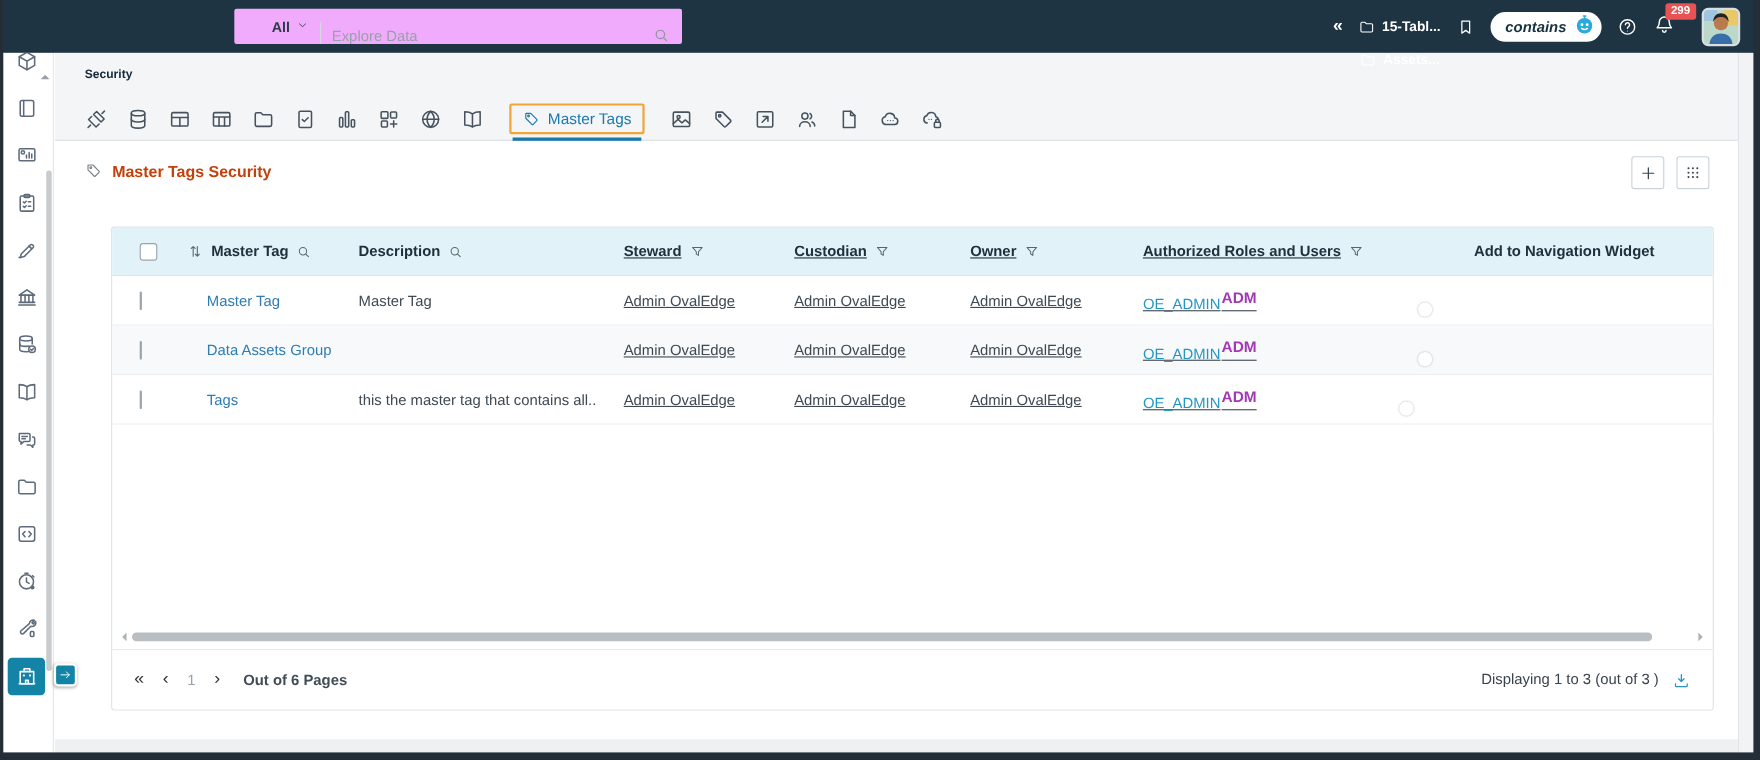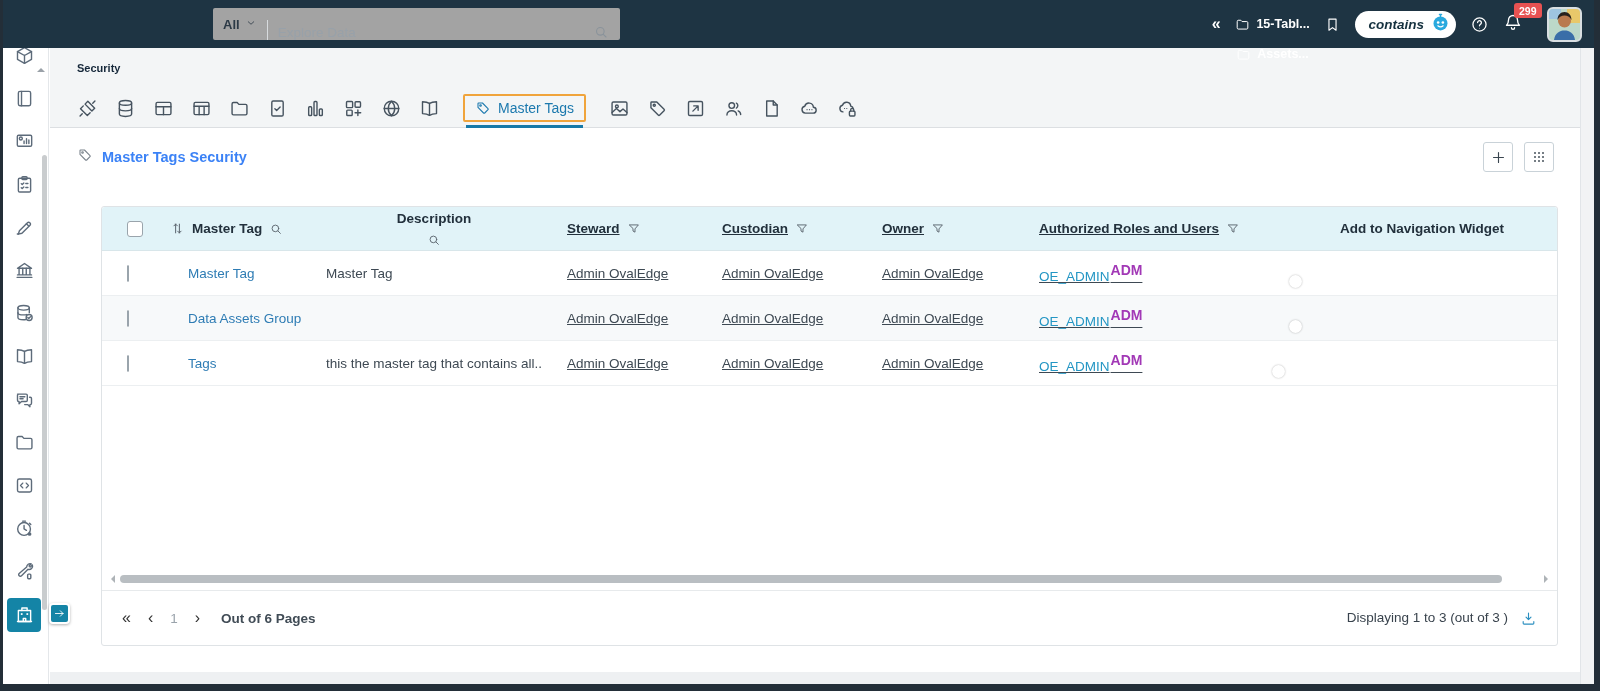--- a/index.html
+++ b/index.html
@@ -9,21 +9,21 @@
   
   .edge-left  { position:absolute; left:0; top:0; width:3px; height:100%; background:#232e38; z-index:40; }
   .edge-right { position:absolute; right:0; top:0; width:6px; height:100%; background:#232e38; z-index:40; }
   .edge-bottom{ position:absolute; left:0; bottom:0; right:0; height:7px; background:#232e38; z-index:40; }
 
   
   .navbar { position:absolute; left:0; top:0; width:100%; height:48px; background:#1e3443; z-index:30; }
   .logo { position:absolute; left:28px; top:0; height:48px; display:flex; align-items:center; gap:9px; }
   .logo-text { font-size:21px; font-weight:700; color:#fff; letter-spacing:.6px; }
   .logo-text .e { color:#2cb5dd; }
-  .search-bar { position:absolute; left:213px; top:8px; width:407px; height:32px; background:#a3a3a3; border-radius:2px; display:flex; align-items:flex-end; }
+  .search-bar { position:absolute; left:213px; top:8px; width:407px; height:32px; background:#f0abfc; border-radius:2px; display:flex; align-items:flex-end;padding-left:24px; }
   .scope { display:flex; align-items:center; gap:5px; padding:0 10px; font-size:13px; font-weight:700; color:#2c3a46; cursor:pointer; height:100%; }
   .search-div { width:1px; height:20px; background:#d7dbde; }
   .search-bar input { flex:1; border:none; outline:none; font-size:13.5px; color:#333; padding:0 10px; font-family:"Liberation Sans",sans-serif; background:transparent; }
   .search-bar input::placeholder { color:#98a1a9; }
   .search-glass { margin-right:11px; color:#8a939b; display:flex; }
   .nav-right { position:absolute; right:18px; top:0; height:48px; display:flex; align-items:center; gap:14px; }
   .collapse-chv { color:#fff; font-size:16px; font-weight:700; cursor:pointer; line-height:1; }
   .crumb { display:flex; align-items:center; gap:6px; color:#fff; font-size:12.5px; font-weight:700; cursor:pointer; }
   .bookmark-btn, .help-btn { color:#fff; display:flex; cursor:pointer; }
   .askedgi { background:#fff; border-radius:14px; height:27px; display:flex; align-items:center; gap:6px; padding:0 5px 0 13px; cursor:pointer; border:none; }
@@ -46,32 +46,32 @@
   .content { position:absolute; left:50px; top:48px; right:20px; bottom:19px; background:#fff; }
   .band { position:absolute; left:0; top:0; right:0; height:80px; background:#f3f5f6; border-bottom:1px solid #dcdfe2; }
   .page-title { position:absolute; left:27px; top:14px; font-size:11px; font-weight:700; color:#16283a; }
   .tabs { position:absolute; left:27px; top:44px; display:flex; align-items:center; gap:17px; height:32px; }
   .tab { color:#46535f; display:flex; cursor:pointer; }
   .tab-active { position:relative; border:2px solid #f0a43c; border-radius:2px; display:flex; align-items:center; gap:7px; padding:4px 10px; color:#1c79ae; font-size:14px; font-weight:400; margin:0 6px; cursor:pointer; background:transparent; }
   .tab-active::after { content:""; position:absolute; left:1px; right:1px; bottom:-8px; height:3px; background:#1779a8; }
 
   .section-bar { position:absolute; left:27px; top:93px; right:26px; height:32px; display:flex; align-items:center; }
   .section-title { display:flex; align-items:center; gap:9px; color:#7a838c; }
-  .section-title b { font-size:14.5px; color:#3b82f6;text-align:center; }
+  .section-title b { font-size:14.5px; color:#c2410c;text-align:center; }
   .sec-actions { margin-left:auto; display:flex; gap:11px; }
   .btn-cfg { height:30px; border:1px solid #c9d2d8; background:#fff; border-radius:3px; display:flex; align-items:center; gap:8px; padding:0 11px; font-size:13.5px; color:#3a4650; font-family:"Liberation Sans",sans-serif; cursor:pointer; }
   .btn-sq { width:30px; height:30px; border:1px solid #c9d2d8; background:#fff; border-radius:3px; display:flex; align-items:center; justify-content:center; color:#3a4650; cursor:pointer; }
 
   
   .card { position:absolute; left:51px; top:158px; width:1457px; height:440px; border:1px solid #dfe3e6; border-radius:3px; background:#fff; }
   .grid { display:grid; grid-template-columns:60px 140px 240px 155px 160px 157px 273px 1fr; align-items:center; }
   .thead { height:44px; background:#e1f3f8; border-bottom:1px solid #d8e6ea; border-radius:3px 3px 0 0; font-size:13.5px; font-weight:700; color:#22303c; }
   .hcell { display:flex; align-items:center; gap:7px; }
   .hc-sortfirst { padding-left:8px; }
-  .pl24 { padding-left:24px;flex-direction:column; } .pl25 { padding-left:25px;text-decoration:underline; } .pl26 { padding-left:26px; }
+  .pl24 { padding-left:24px; } .pl25 { padding-left:25px;text-decoration:underline; } .pl26 { padding-left:26px; }
   .hc-center { justify-content:center; }
   .ctrl { color:#5a646e; display:flex; cursor:pointer; }
   .cb { width:16px; height:16px; border:1.5px solid #9aa4ac; border-radius:3px; background:#fff; margin-left:25px; cursor:pointer; }
   .trow { height:45px; border-bottom:1px solid #eceff1; font-size:13.5px; color:#3e4953; }
   .trow.alt { background:#f7f9fa; }
   .cell-link { color:#2e7cb4; text-decoration:none; cursor:pointer; }
   .cell-desc { white-space:nowrap; overflow:hidden; text-overflow:clip; }
   .auth-link { color:#2496c4; text-decoration:none; cursor:pointer; }
   .auth-link sup { color:#a238b6; font-size:14px; font-weight:700; margin-left:1px; }
   .toggle { width:31px; height:17px; border-radius:9px; background:#e8ebee; position:relative; margin:0 auto; cursor:pointer; }

